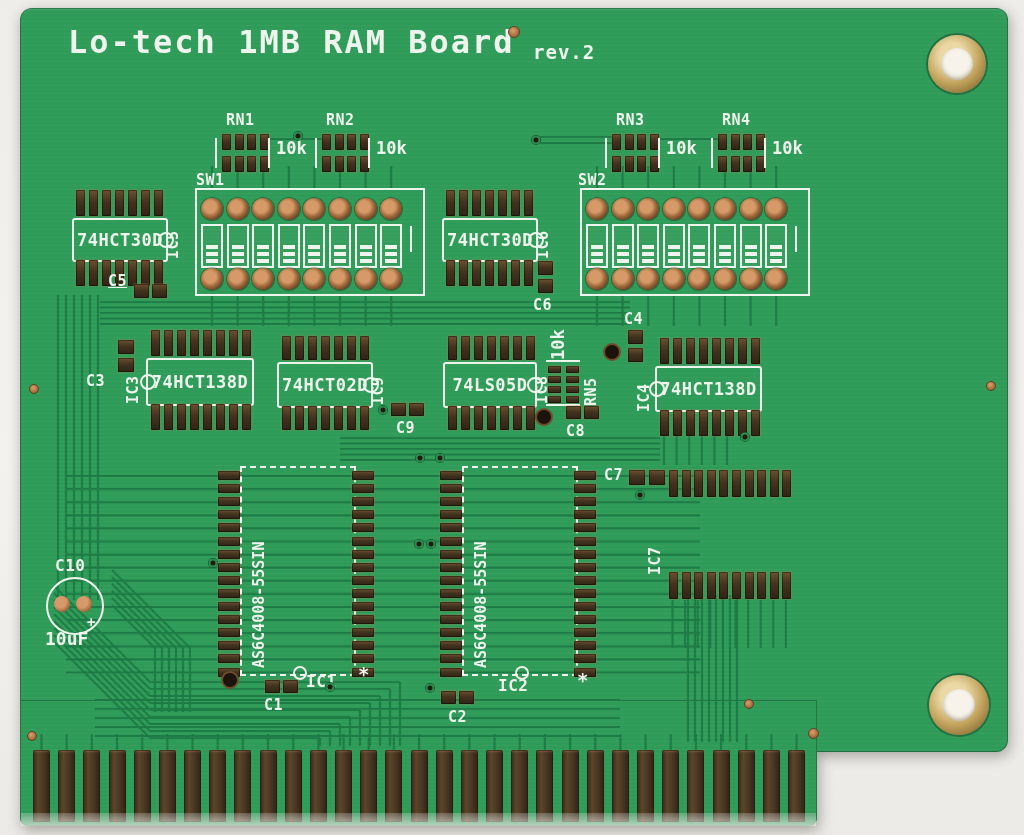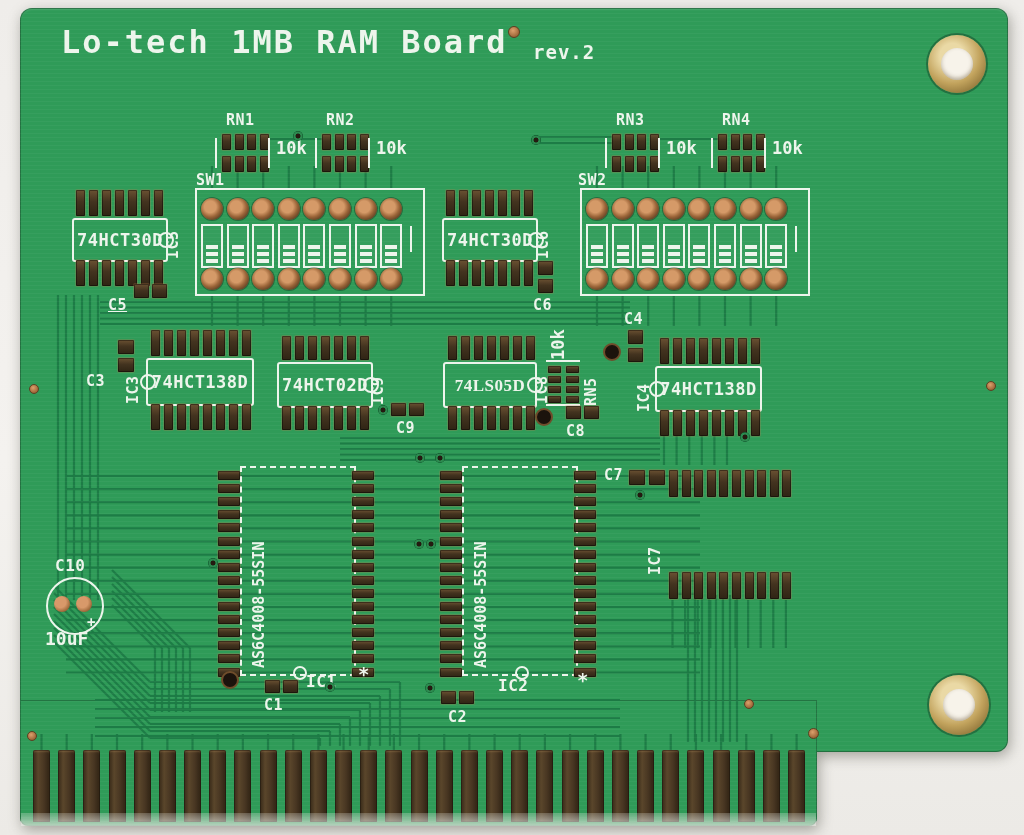--- a/index.html
+++ b/index.html
@@ -251,21 +251,21 @@
           <polyline points="664,436 664,465"></polyline>
           <polyline points="676.6,436 676.6,465"></polyline>
           <polyline points="689.2,436 689.2,465"></polyline>
           <polyline points="701.8,436 701.8,465"></polyline>
           <polyline points="714.4,436 714.4,465"></polyline>
           <polyline points="727,436 727,465"></polyline>
         </svg>
   </div>
   <div class="tex"></div>
 
-  <div class="silk title" style="left:61px;top:26px;">Lo-tech 1MB RAM Board</div>
+  <div class="silk title" style="left:68px;top:26px;">Lo-tech 1MB RAM Board</div>
   <div class="silk rev" style="left:533px;top:43px;">rev.2</div>
 
   <div class="silk ref" style="left:226px;top:113px;">RN1</div>
   <div class="prow" style="left:222px;top:134px;">
         <span class="smdpad" style="width: 9px; height: 16px; left: 0px; top: 0px;"></span>
         <span class="smdpad" style="width: 9px; height: 16px; left: 12.5px; top: 0px;"></span>
         <span class="smdpad" style="width: 9px; height: 16px; left: 25px; top: 0px;"></span>
         <span class="smdpad" style="width: 9px; height: 16px; left: 37.5px; top: 0px;"></span>
       </div>
   <div class="prow" style="left:222px;top:156px;">
@@ -496,21 +496,21 @@
         <span class="smdpad" style="width: 9px; height: 26px; left: 26px; top: 0px;"></span>
         <span class="smdpad" style="width: 9px; height: 26px; left: 39px; top: 0px;"></span>
         <span class="smdpad" style="width: 9px; height: 26px; left: 52px; top: 0px;"></span>
         <span class="smdpad" style="width: 9px; height: 26px; left: 65px; top: 0px;"></span>
         <span class="smdpad" style="width: 9px; height: 26px; left: 78px; top: 0px;"></span>
       </div>
   <div class="silk ref vtext" style="left:536px;top:219px;height:40px;">IC6</div>
 
   <span class="smdpad" style="left:134px;top:284px;width:15px;height:14px;"></span>
   <span class="smdpad" style="left:152px;top:284px;width:15px;height:14px;"></span>
-  <div class="silk ref" style="left:108px;top:298px;text-decoration:underline;">C5</div>
+  <div class="silk ref" style="left:108px;top:274px;text-decoration:underline;">C5</div>
   <span class="smdpad" style="left:538px;top:261px;width:15px;height:14px;"></span>
   <span class="smdpad" style="left:538px;top:279px;width:15px;height:14px;"></span>
   <div class="silk ref" style="left:533px;top:298px;">C6</div>
 
   <span class="smdpad" style="left:118px;top:340px;width:16px;height:14px;"></span>
   <span class="smdpad" style="left:118px;top:358px;width:16px;height:14px;"></span>
   <div class="silk ref" style="left:86px;top:374px;">C3</div>
   <div class="prow" style="left:151px;top:330px;">
         <span class="smdpad" style="width: 9px; height: 26px; left: 0px; top: 0px;"></span>
         <span class="smdpad" style="width: 9px; height: 26px; left: 13px; top: 0px;"></span>
@@ -566,21 +566,21 @@
 
   <div class="prow" style="left:448px;top:336px;">
         <span class="smdpad" style="width: 9px; height: 24px; left: 0px; top: 0px;"></span>
         <span class="smdpad" style="width: 9px; height: 24px; left: 13px; top: 0px;"></span>
         <span class="smdpad" style="width: 9px; height: 24px; left: 26px; top: 0px;"></span>
         <span class="smdpad" style="width: 9px; height: 24px; left: 39px; top: 0px;"></span>
         <span class="smdpad" style="width: 9px; height: 24px; left: 52px; top: 0px;"></span>
         <span class="smdpad" style="width: 9px; height: 24px; left: 65px; top: 0px;"></span>
         <span class="smdpad" style="width: 9px; height: 24px; left: 78px; top: 0px;"></span>
       </div>
-  <div class="icbody" style="left:443px;top:362px;width:90px;height:42px;font-family:Liberation Serif, serif;">
+  <div class="icbody" style="left:443px;top:362px;width:90px;height:42px;">
     <span class="notch r"></span>
     <span class="silk part" style="position:static;">74LS05D</span>
   </div>
   <div class="prow" style="left:448px;top:406px;">
         <span class="smdpad" style="width: 9px; height: 24px; left: 0px; top: 0px;"></span>
         <span class="smdpad" style="width: 9px; height: 24px; left: 13px; top: 0px;"></span>
         <span class="smdpad" style="width: 9px; height: 24px; left: 26px; top: 0px;"></span>
         <span class="smdpad" style="width: 9px; height: 24px; left: 39px; top: 0px;"></span>
         <span class="smdpad" style="width: 9px; height: 24px; left: 52px; top: 0px;"></span>
         <span class="smdpad" style="width: 9px; height: 24px; left: 65px; top: 0px;"></span>

